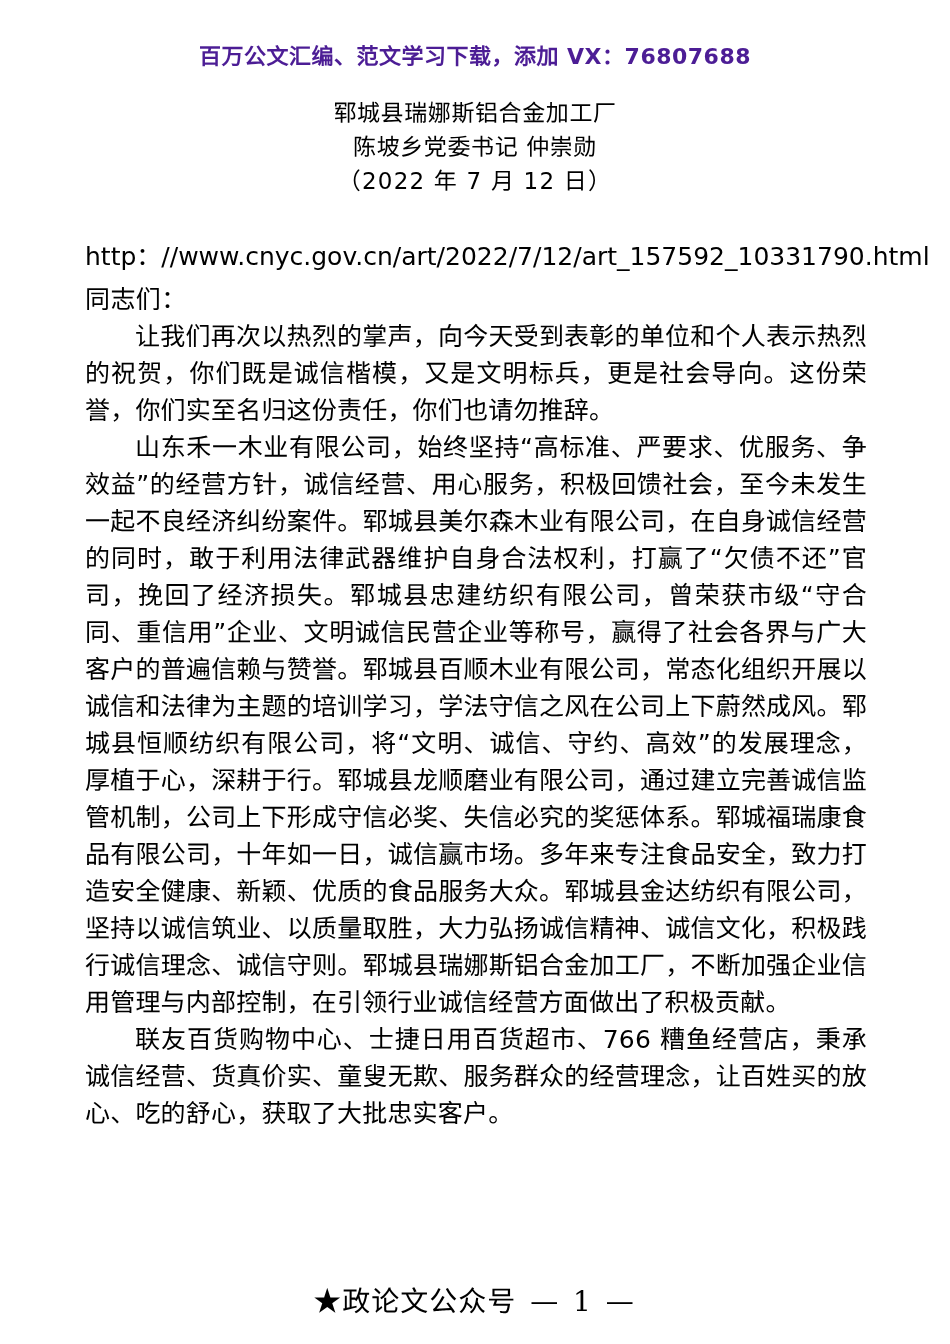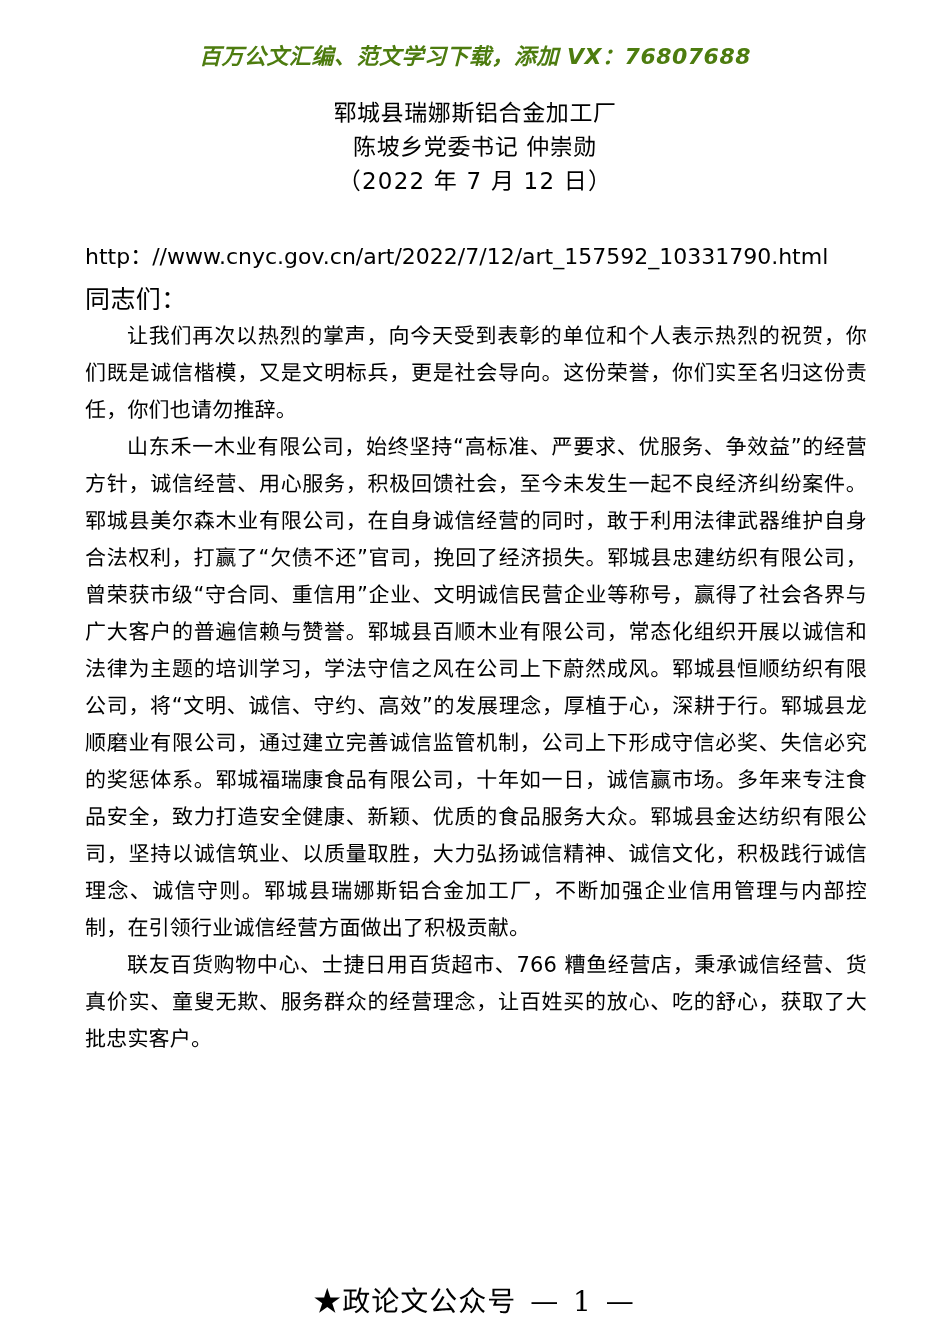--- a/index.html
+++ b/index.html
@@ -59,36 +59,36 @@
 
   
   .body-area {
     position: absolute;
     top: 238px;
     left: 85px;
     width: 782px;
   }
 
   .url-line {
-    font-size: 22px;
+    font-size: 25px;
     line-height: 37px;
     letter-spacing: 0px;
     white-space: nowrap;
     word-break: keep-all;
   }
 
   .salutation {
     font-size: 25px;
     line-height: 37px;
     letter-spacing: 0.4px;
     margin-top: 6px;
   }
 
   .para {
-    font-size: 21px;
+    font-size: 25px;
     line-height: 37px;
     text-align: justify;
     text-justify: inter-character;
     text-indent: 2em;
     letter-spacing: 0.2px;
     margin: 0;
     word-break: break-all;
   }
 
   
@@ -109,21 +109,21 @@
   .footer .fpage {
     margin-left: 14px;
     letter-spacing: 3px;
   }
 </style>
 </head>
 <body>
 
 <div class="page">
 
-  <div class="promo" style="color: #4d7c0f; font-style: italic;">百万公文汇编、范文学习下载，添加 VX：76807688</div>
+  <div class="promo" style="color: #4c1d95;">百万公文汇编、范文学习下载，添加 VX：76807688</div>
 
   <div class="title-block">
     <div class="title-line">郓城县瑞娜斯铝合金加工厂</div>
     <div class="title-line">陈坡乡党委书记  仲崇勋</div>
     <div class="title-line date">（2022 年 7 月 12 日）</div>
   </div>
 
   <div class="body-area">
 
     <div class="url-line">http：//www.cnyc.gov.cn/art/2022/7/12/art_157592_10331790.html</div>

